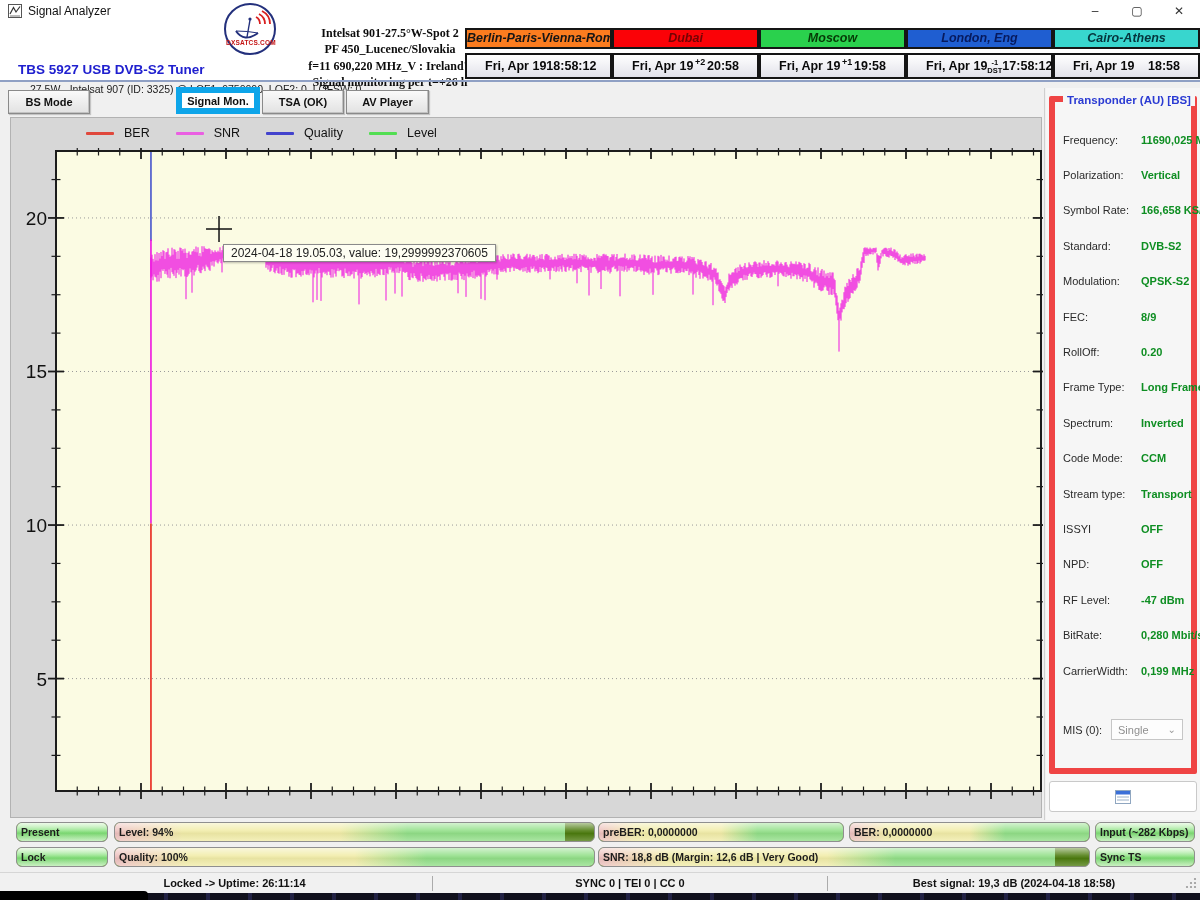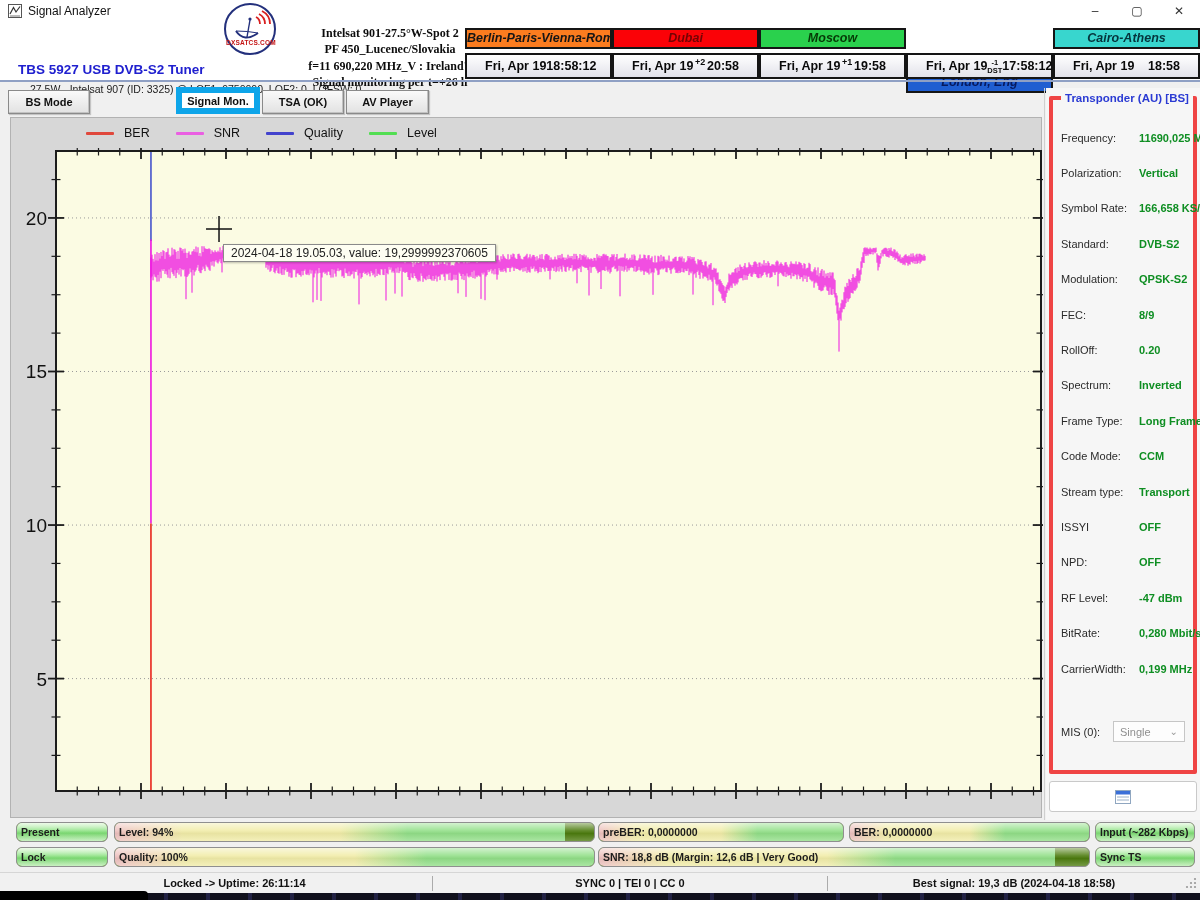--- a/index.html
+++ b/index.html
@@ -51,21 +51,21 @@
           padding-left:75px;gap:26px;box-sizing:border-box;}
   .lg-item{display:flex;align-items:center;gap:10px;font-size:12.5px;color:#111;}
   .lg-line{width:28px;height:3px;border-radius:1px;}
   #plot-svg{position:absolute;left:0;top:30px;}
   .tooltip{position:absolute;left:212px;top:126px;background:#fefef2;border:1px solid #8a8a8a;
            padding:1px 7px;font-size:12px;color:#222;white-space:nowrap;z-index:5;
            box-shadow:1px 1px 2px rgba(0,0,0,.25);}
   .vdiv{position:absolute;left:1044px;top:88px;width:1px;height:732px;background:#cfcfcf;}
   
   .rpanel{position:absolute;left:1046px;top:88px;width:154px;height:732px;background:#f6f6f6;}
-  .groupbox{position:absolute;left:3px;top:8px;right:3px;bottom:46px;border:4px solid #ef4444;
+  .groupbox{position:absolute;left:3px;top:8px;right:3px;bottom:46px;border:6px solid #ef4444;
             border-radius:2px;padding-left:16px;}
   .gb-title{position:absolute;left:8px;top:-8px;background:#f6f6f6;padding:0 4px;
             color:#2b3bd3;font-size:11.5px;font-weight:bold;white-space:nowrap;}
   .tp-rows{position:absolute;left:8px;top:20px;right:2px;}
   .tp-row{height:35.4px;display:flex;align-items:center;}
   .tp-label{width:78px;font-size:11px;color:#2b2b2b;flex:none;}
   .tp-value{font-size:11px;font-weight:bold;color:#0e8e22;white-space:nowrap;}
   .mis-row{position:absolute;left:8px;bottom:28px;right:8px;display:flex;align-items:center;}
   .mis-label{font-size:11px;color:#2b2b2b;}
   .mis-select{margin-left:auto;width:72px;height:21px;border:1px solid #c6c6c6;background:#fdfdfd;
@@ -159,21 +159,21 @@
     </div>
     <div class="clock" style="left:294px;">
       <div class="clock-head" style="background: rgb(42, 209, 77); color: rgb(6, 58, 6);">Moscow</div>
       <div class="clock-time">
         <span>Fri, Apr 19</span>
         <span class="off-sup">+1</span>
         <span>19:58</span>
       </div>
     </div>
     <div class="clock" style="left:441px;">
-      <div class="clock-head" style="background: rgb(31, 94, 209); color: rgb(7, 26, 94); margin-top: 44px;">London, Eng</div>
+      <div class="clock-head" style="background: rgb(31, 94, 209); color: rgb(7, 26, 94);">London, Eng</div>
       <div class="clock-time">
         <span>Fri, Apr 19</span>
         <span class="off-stack">
           <span>-1</span>
           <span>DST</span>
         </span>
         <span>17:58:12</span>
       </div>
     </div>
     <div class="clock" style="left:588px;">
@@ -384,26 +384,26 @@
           </div>
         <div class="tp-row">
             <span class="tp-label">FEC:</span>
             <span class="tp-value">8/9</span>
           </div>
         <div class="tp-row">
             <span class="tp-label">RollOff:</span>
             <span class="tp-value">0.20</span>
           </div>
         <div class="tp-row">
+            <span class="tp-label">Frame Type:</span>
+            <span class="tp-value">Long Frame</span>
+          </div>
+        <div class="tp-row">
             <span class="tp-label">Spectrum:</span>
             <span class="tp-value">Inverted</span>
-          </div>
-        <div class="tp-row">
-            <span class="tp-label">Frame Type:</span>
-            <span class="tp-value">Long Frame</span>
           </div>
         <div class="tp-row">
             <span class="tp-label">Code Mode:</span>
             <span class="tp-value">CCM</span>
           </div>
         <div class="tp-row">
             <span class="tp-label">Stream type:</span>
             <span class="tp-value">Transport</span>
           </div>
         <div class="tp-row">

